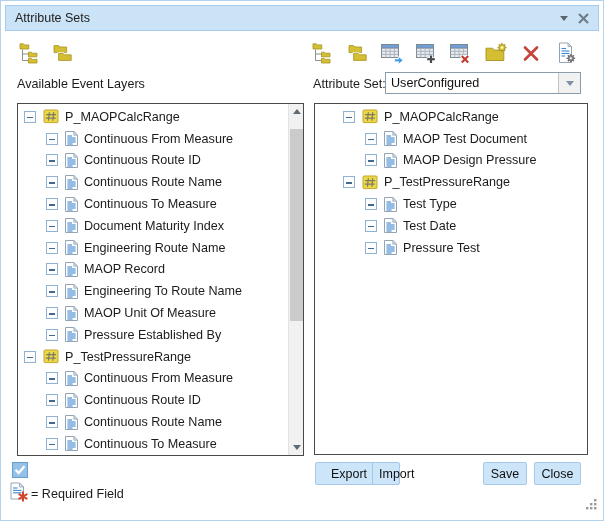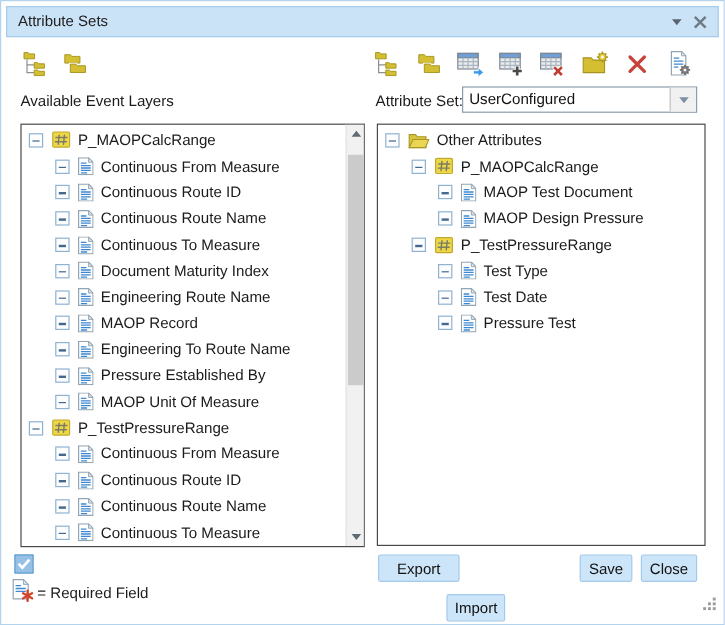--- a/index.html
+++ b/index.html
@@ -63,21 +63,21 @@
   
   .checkbox { position:absolute; left:11px; top:461px; width:16px; height:16px; background:#94c1e5;
               border:1px solid #63a0d1; display:flex; align-items:center; justify-content:center; cursor:pointer; }
   .chk-label { position:absolute; left:32px; top:463px; font-size:12.6px; color:#1b1b1b; }
   .legend-icon { position:absolute; left:9px; top:481px; }
   .legend-text { position:absolute; left:30px; top:486px; font-size:12.6px; color:#1b1b1b; }
 
   .btn { position:absolute; top:461px; height:23px; background:#cde5f8; border:1px solid #a4c9ea;
          border-radius:2px; font-family:inherit; font-size:12.5px; color:#111; cursor:pointer; padding:0 6px; }
   .btn-export { left:314px; width:68px; }
-  .btn-import { left:371px; width:49px;margin-top:33px; }
+  .btn-import { left:371px; width:28px; }
   .btn-save   { left:482px; width:44px; }
   .btn-close  { left:533px; width:47px; }
 
   .grip { position:absolute; right:5px; bottom:5px; }
 </style>
 </head>
 <body>
 
 <div class="dialog">
 
@@ -415,38 +415,38 @@
               <path d="M8.8 0.5 V4.2 H12.5 Z" fill="#d7e4ee" stroke="#93a5b4" stroke-width="0.8"></path>
               <g stroke="#3d87d0" stroke-width="1.1">
                 <line x1="2.4" y1="5" x2="7" y2="5"></line>
                 <line x1="2.4" y1="7" x2="10.6" y2="7"></line>
                 <line x1="2.4" y1="9" x2="10.6" y2="9"></line>
                 <line x1="2.4" y1="11" x2="10.6" y2="11"></line>
                 <line x1="2.4" y1="13" x2="7.6" y2="13"></line>
               </g>
             </svg>
           </span>
+          <span class="tree-label">MAOP Unit Of Measure</span>
+        </div>
+        <div class="tree-row" style="padding-left: 28px;">
+          <span class="minus"></span>
+          <span class="ticon">
+            <svg width="13" height="15" viewBox="0 0 13 15">
+              <path d="M0.5 0.5 H8.8 L12.5 4.2 V14.5 H0.5 Z" fill="#ffffff" stroke="#93a5b4"></path>
+              <path d="M8.8 0.5 V4.2 H12.5 Z" fill="#d7e4ee" stroke="#93a5b4" stroke-width="0.8"></path>
+              <g stroke="#3d87d0" stroke-width="1.1">
+                <line x1="2.4" y1="5" x2="7" y2="5"></line>
+                <line x1="2.4" y1="7" x2="10.6" y2="7"></line>
+                <line x1="2.4" y1="9" x2="10.6" y2="9"></line>
+                <line x1="2.4" y1="11" x2="10.6" y2="11"></line>
+                <line x1="2.4" y1="13" x2="7.6" y2="13"></line>
+              </g>
+            </svg>
+          </span>
           <span class="tree-label">Pressure Established By</span>
-        </div>
-        <div class="tree-row" style="padding-left: 28px;">
-          <span class="minus"></span>
-          <span class="ticon">
-            <svg width="13" height="15" viewBox="0 0 13 15">
-              <path d="M0.5 0.5 H8.8 L12.5 4.2 V14.5 H0.5 Z" fill="#ffffff" stroke="#93a5b4"></path>
-              <path d="M8.8 0.5 V4.2 H12.5 Z" fill="#d7e4ee" stroke="#93a5b4" stroke-width="0.8"></path>
-              <g stroke="#3d87d0" stroke-width="1.1">
-                <line x1="2.4" y1="5" x2="7" y2="5"></line>
-                <line x1="2.4" y1="7" x2="10.6" y2="7"></line>
-                <line x1="2.4" y1="9" x2="10.6" y2="9"></line>
-                <line x1="2.4" y1="11" x2="10.6" y2="11"></line>
-                <line x1="2.4" y1="13" x2="7.6" y2="13"></line>
-              </g>
-            </svg>
-          </span>
-          <span class="tree-label">MAOP Unit Of Measure</span>
         </div>
         <div class="tree-row" style="padding-left: 6px;">
           <span class="minus"></span>
           <span class="ticon">
             <svg width="16" height="15" viewBox="0 0 16 15">
               <rect x="1" y="1" width="14" height="12.6" rx="1" fill="#ecd747" stroke="#c4a82b"></rect>
               <g stroke="#7c7c66" stroke-width="1.2" stroke-linecap="round">
                 <line x1="6.3" y1="3.6" x2="5.5" y2="11.2"></line>
                 <line x1="10.7" y1="3.6" x2="9.9" y2="11.2"></line>
                 <line x1="3.6" y1="5.6" x2="12.7" y2="5.6"></line>
@@ -531,30 +531,20 @@
         </span>
       <span class="sb-thumb"></span>
       <span class="sb-btn sb-down">
           <span class="tri-down"></span>
         </span>
     </div>
   </div>
 
   <div class="panel panel-right">
     <div class="tree">
-        <div class="tree-row" style="padding-left: 6px;">
-          <span class="minus"></span>
-          <span class="ticon">
-            <svg width="18" height="14" viewBox="0 0 18 14">
-              <path d="M1 13 V2.2 H6.2 L7.8 4 H15 V13 Z" fill="#d9c53d" stroke="#ab9626" stroke-width="0.9"></path>
-              <path d="M1 13 L4.2 6.2 H17.4 L14.4 13 Z" fill="#e8d654" stroke="#ab9626" stroke-width="0.9"></path>
-            </svg>
-          </span>
-          <span class="tree-label">Other Attributes</span>
-        </div>
         <div class="tree-row" style="padding-left: 28px;">
           <span class="minus"></span>
           <span class="ticon">
             <svg width="16" height="15" viewBox="0 0 16 15">
               <rect x="1" y="1" width="14" height="12.6" rx="1" fill="#ecd747" stroke="#c4a82b"></rect>
               <g stroke="#7c7c66" stroke-width="1.2" stroke-linecap="round">
                 <line x1="6.3" y1="3.6" x2="5.5" y2="11.2"></line>
                 <line x1="10.7" y1="3.6" x2="9.9" y2="11.2"></line>
                 <line x1="3.6" y1="5.6" x2="12.7" y2="5.6"></line>
                 <line x1="3.2" y1="9.1" x2="12.3" y2="9.1"></line>

